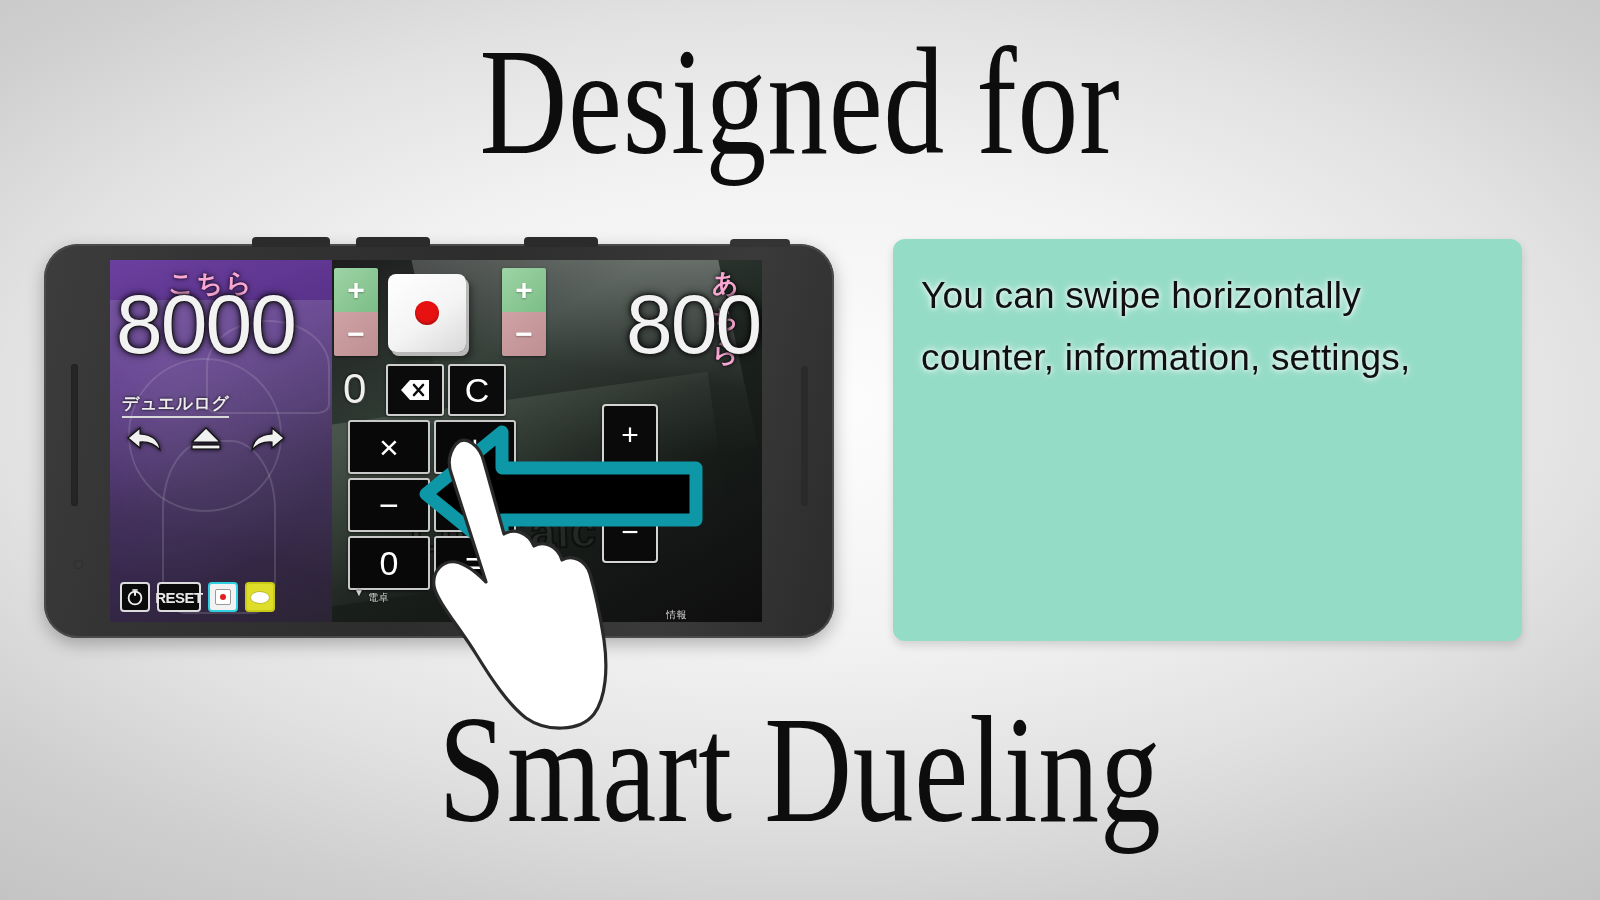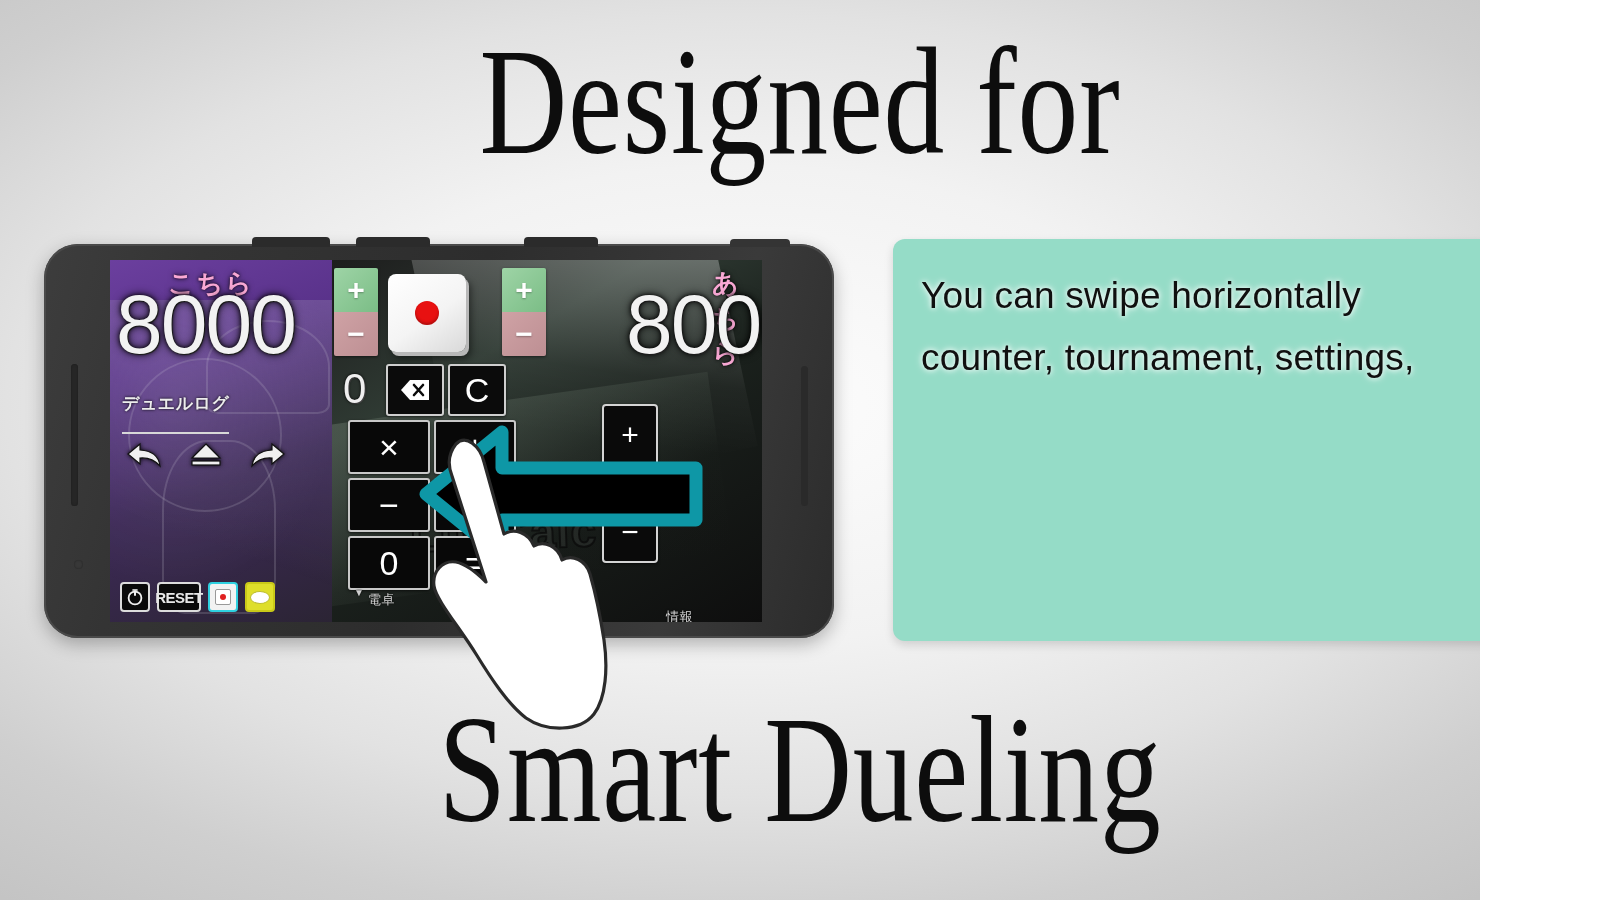--- a/index.html
+++ b/index.html
@@ -2,21 +2,21 @@
 <html><head>
 <meta charset="utf-8">
 <style>
   html,body{margin:0;padding:0;}
   body{
     width:1600px;height:900px;overflow:hidden;
     font-family:"Liberation Sans", sans-serif;
     background:#ffffff;
   }
   #stage{
-    position:relative;width:1480px;height:900px;
+    position:relative;width:1600px;height:900px;
     background:
       radial-gradient(ellipse 80% 70% at 50% 45%, #fdfdfd 0%, #f2f2f2 38%, #e2e2e2 62%, #cfcfcf 82%, #c4c4c4 100%);
     overflow:hidden;
   }
 
   
   .bigtitle{
     position:absolute;left:0;width:1600px;text-align:center;
     font-family:"Liberation Serif", serif;
     color:#0d0d0d;
@@ -108,21 +108,21 @@
     text-shadow:0 0 4px #000,0 0 10px rgba(0,0,0,.85), 1px 1px 0 #444;
     letter-spacing:-2px;
   }
   #lp-left{left:6px;top:22px;}
   #lp-right{left:516px;top:22px;}
 
   
   #duel-log{position:absolute;left:12px;top:132px;width:170px;}
   #duel-log-title{
     font-size:17px;font-weight:700;color:#ececec;letter-spacing:.5px;
-    border-bottom:2px solid #d8d8d8;display:inline-block;padding-bottom:17px;
+    border-bottom:2px solid #d8d8d8;display:inline-block;padding-bottom:1px;
     text-shadow:0 0 3px #000;
   }
   #duel-log-icons{display:flex;gap:18px;margin-top:3px;align-items:center;}
   .dl-ico{width:44px;height:36px;display:flex;align-items:center;justify-content:center;}
   .dl-ico svg{display:block;filter:drop-shadow(0 0 2px rgba(0,0,0,.9));}
 
   
   .pm-pad{
     position:absolute;width:44px;height:88px;border-radius:2px;overflow:hidden;
     box-shadow:0 1px 3px rgba(0,0,0,.5);
@@ -164,21 +164,21 @@
   }
   .gkey .sym{font-size:34px;font-weight:400;line-height:1;}
   #key-mul{left:238px;top:160px;}
   #key-add{left:324px;top:160px;}
   #key-sub{left:238px;top:218px;}
   #key-div{left:324px;top:218px;}
   #key-zero{left:238px;top:276px;}
   #key-eq{left:324px;top:276px;}
 
   .keycap{
-    position:absolute;font-size:13px;color:#d8d8d8;letter-spacing:.5px;
+    position:absolute;font-size:10px;color:#d8d8d8;letter-spacing:.5px;
     text-shadow:0 0 2px #000;white-space:nowrap;
   }
   #cap-calc{left:258px;top:331px;}
   #cap-counter{left:330px;top:331px;}
   #cap-setting{left:452px;top:331px;}
   #cap-info{left:556px;top:348px;}
   #cap-caret{left:244px;top:327px;font-size:10px;color:#cfcfcf;}
 
   
   #ctr{position:absolute;left:492px;top:144px;width:52px;text-align:center;}
@@ -395,19 +395,19 @@
              C182 128 168 122 158 128
              C154 114 140 108 130 114
              C124 100 110 96 100 102
              L80 30
              C76 14 62 2 52 12 Z" fill="#ffffff" stroke="#2a2a2a" stroke-width="3.2" stroke-linejoin="round"></path>
   </svg>
 
   <div id="info-panel">
     <div id="info-lines">
       <div class="info-line">You can swipe horizontally</div>
-      <div class="info-line">counter, tournament, settings,</div>
+      <div class="info-line">counter, information, settings,</div>
     </div>
   </div>
 
   <div class="bigtitle" id="title-bottom">Smart Dueling</div>
 
 </div>
 
 </body></html>

